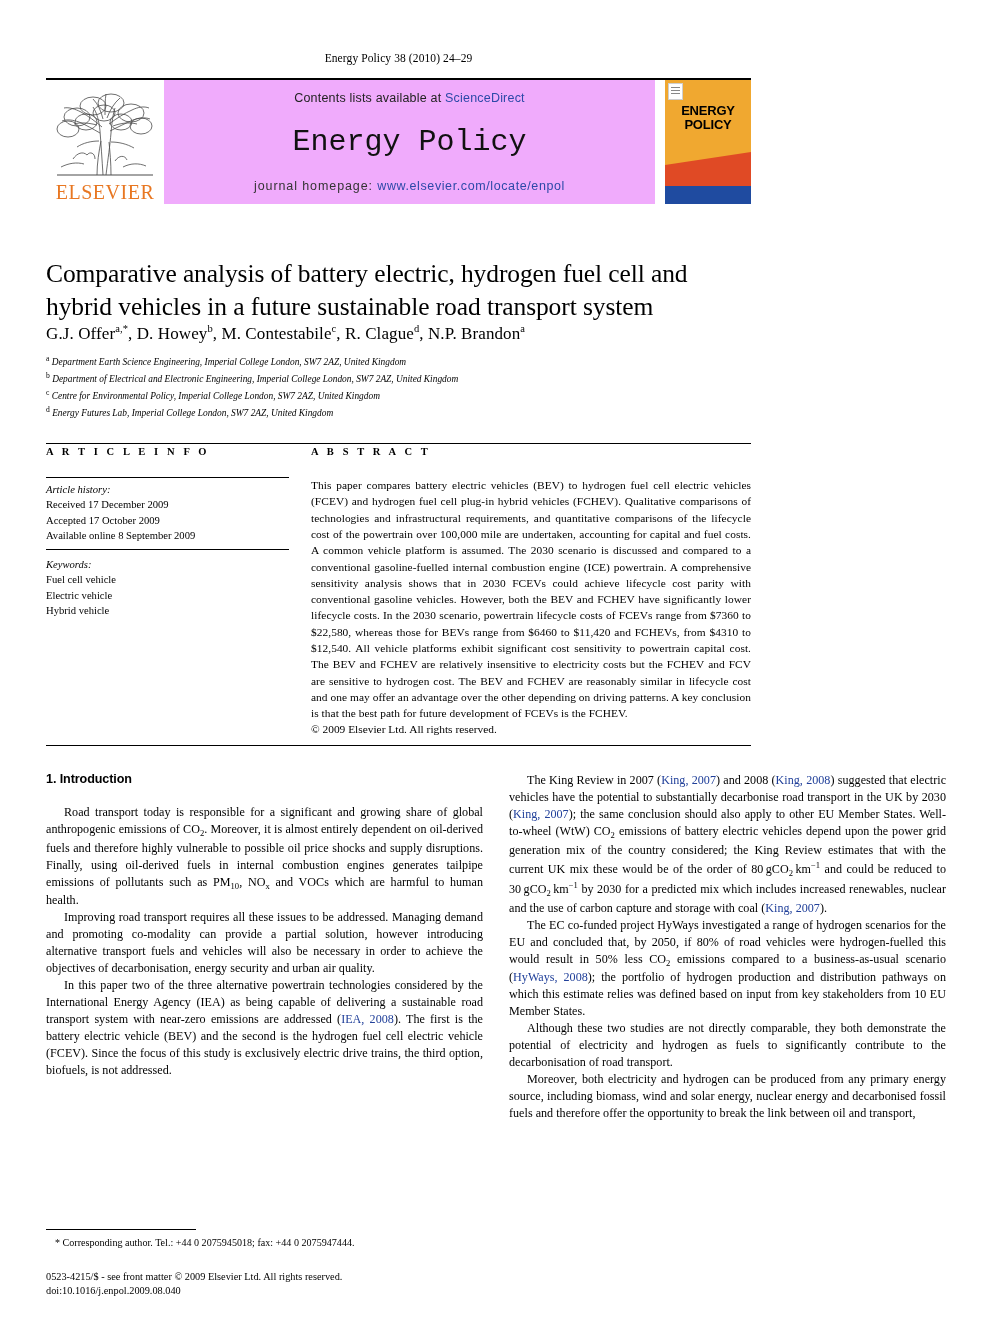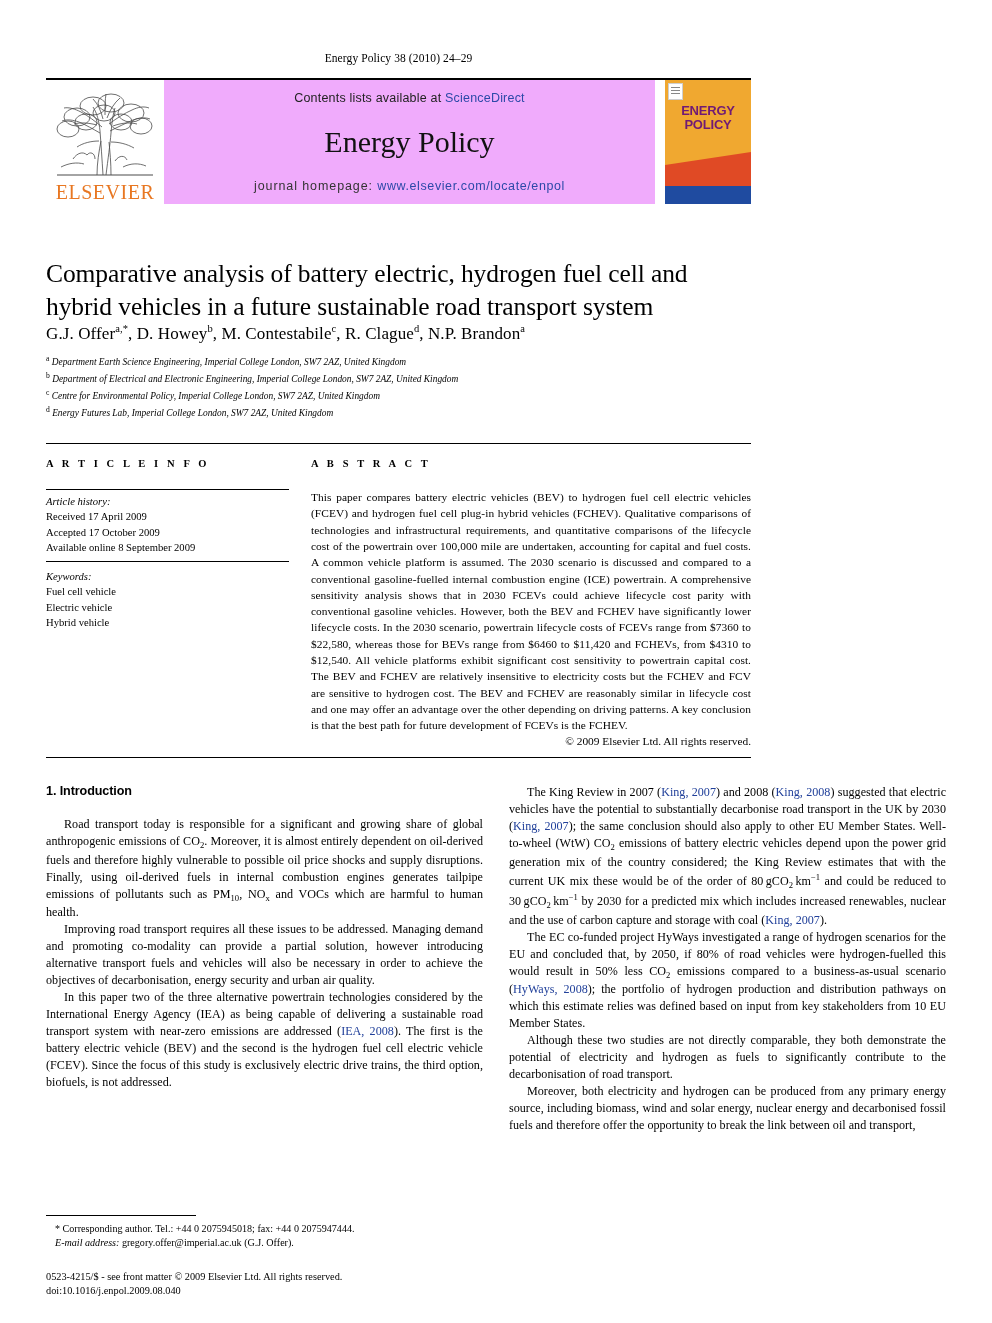--- a/index.html
+++ b/index.html
@@ -69,21 +69,21 @@
     box-sizing: border-box;
   }
   .contents-line {
     font-family: "Liberation Sans", sans-serif;
     font-size: 12.5px;
     color: #222;
     letter-spacing: 0.2px;
   }
   .contents-line .sd-link { color: #2c49a8; }
   .journal-title {
-    font-family: Liberation Serif, serif;
+    font-family: Liberation Mono, monospace;
     font-size: 30px;
     color: #111;
     line-height: 1;
   }
   .homepage-line {
     font-family: "Liberation Sans", sans-serif;
     font-size: 12.5px;
     color: #333;
     letter-spacing: 0.9px;
   }
@@ -107,21 +107,21 @@
     background:#888; box-shadow:0 3px 0 #888, 0 6px 0 #888;
   }
   .cover-title {
     position: absolute;
     top: 24px; left: 0; right: 0;
     text-align: center;
     font-family: "Liberation Sans", sans-serif;
     font-weight: bold;
     font-size: 13px;
     line-height: 1.06;
-    color: #701a75;
+    color: #000000;
     letter-spacing: -0.2px;
   }
   .cover-red {
     position: absolute; left: 0; right: 0; bottom: 18px; height: 34px;
     background: #e04a25;
     clip-path: polygon(0 38%, 100% 0, 100% 100%, 0 100%);
   }
   .cover-blue {
     position: absolute; left: 0; right: 0; bottom: 0; height: 18px;
     background: #1f4ba0;
@@ -146,21 +146,21 @@
     font-size: 9.4px;
     font-style: italic;
     line-height: 1.48;
   }
   .affiliations sup { font-style: normal; font-size: 7.6px; }
 
   
   .info-abstract-wrap {
     margin-top: 22px;
     border-top: 0.8px solid #000;
-    padding-top: 14px;
+    padding-top: 2px;
     display: flex;
   }
   .col-info { width: 265px; flex: 0 0 265px; padding-right: 22px; box-sizing: border-box; }
   .col-abstract { flex: 1 1 auto; }
   .sec-head {
     font-family: "Liberation Serif", serif;
     font-size: 10.5px;
     font-weight: bold;
     letter-spacing: 3.1px;
     margin-bottom: 20px;
@@ -176,21 +176,21 @@
   .kw-box { padding-top: 7px; font-size: 10.6px; line-height: 1.46; }
   .kw-box .lbl { font-style: italic; }
   .abstract-text {
     font-size: 11.4px;
     line-height: 1.43;
     text-align: justify;
     letter-spacing: 0.05px;
   }
   .copyright-line {
     font-size: 11.4px;
-    text-align: right;
+    text-align: left;
     margin-top: 2px;
   }
   .rule-after-abstract {
     border-bottom: 0.8px solid #000;
     margin-top: 10px;
   }
 
   
   .body-cols {
     margin-top: 26px;
@@ -317,21 +317,21 @@
       <div><sup>c</sup> <span>Centre for Environmental Policy, Imperial College London, SW7 2AZ, United Kingdom</span></div>
       <div><sup>d</sup> <span>Energy Futures Lab, Imperial College London, SW7 2AZ, United Kingdom</span></div>
     </div>
   </div>
 
   <div class="info-abstract-wrap">
     <div class="col-info">
       <div class="sec-head">A R T I C L E   I N F O</div>
       <div class="hist-box">
         <div class="lbl">Article history:</div>
-        <div>Received 17 April 2009</div>
+        <div>Received 17 December 2009</div>
         <div>Accepted 17 October 2009</div>
         <div>Available online 8 September 2009</div>
       </div>
       <div class="kw-box">
         <div class="lbl">Keywords:</div>
         <div>Fuel cell vehicle</div>
         <div>Electric vehicle</div>
         <div>Hybrid vehicle</div>
       </div>
     </div>
@@ -355,20 +355,19 @@
       <p class="body-text indent">The King Review in 2007 (<span class="cite">King, 2007</span>) and 2008 (<span class="cite">King, 2008</span>) suggested that electric vehicles have the potential to substantially decarbonise road transport in the UK by 2030 (<span class="cite">King, 2007</span>); the same conclusion should also apply to other EU Member States. Well-to-wheel (WtW) CO<sub>2</sub> emissions of battery electric vehicles depend upon the power grid generation mix of the country considered; the King Review estimates that with the current UK mix these would be of the order of 80 gCO<sub>2</sub> km<sup>−1</sup> and could be reduced to 30 gCO<sub>2</sub> km<sup>−1</sup> by 2030 for a predicted mix which includes increased renewables, nuclear and the use of carbon capture and storage with coal (<span class="cite">King, 2007</span>).</p>
       <p class="body-text indent">The EC co-funded project HyWays investigated a range of hydrogen scenarios for the EU and concluded that, by 2050, if 80% of road vehicles were hydrogen-fuelled this would result in 50% less CO<sub>2</sub> emissions compared to a business-as-usual scenario (<span class="cite">HyWays, 2008</span>); the portfolio of hydrogen production and distribution pathways on which this estimate relies was defined based on input from key stakeholders from 10 EU Member States.</p>
       <p class="body-text indent">Although these two studies are not directly comparable, they both demonstrate the potential of electricity and hydrogen as fuels to significantly contribute to the decarbonisation of road transport.</p>
       <p class="body-text indent">Moreover, both electricity and hydrogen can be produced from any primary energy source, including biomass, wind and solar energy, nuclear energy and decarbonised fossil fuels and therefore offer the opportunity to break the link between oil and transport,</p>
     </div>
   </div>
 
   <div class="footnote-area">
     <div class="footnote-rule"></div>
     <div class="footnote"><span class="star">*</span> Corresponding author. Tel.: +44 0 2075945018; fax: +44 0 2075947444.</div>
-    <div class="footnote"><span class="em">E-mail address:</span> gregory.offer@imperial.ac.uk (G.J. Offer).</div>
     <div class="front-matter">
       <div>0523-4215/$ - see front matter © 2009 Elsevier Ltd. All rights reserved.</div>
       <div>doi:10.1016/j.enpol.2009.08.040</div>
     </div>
   </div>
 
 </div>
 
 </body></html>

